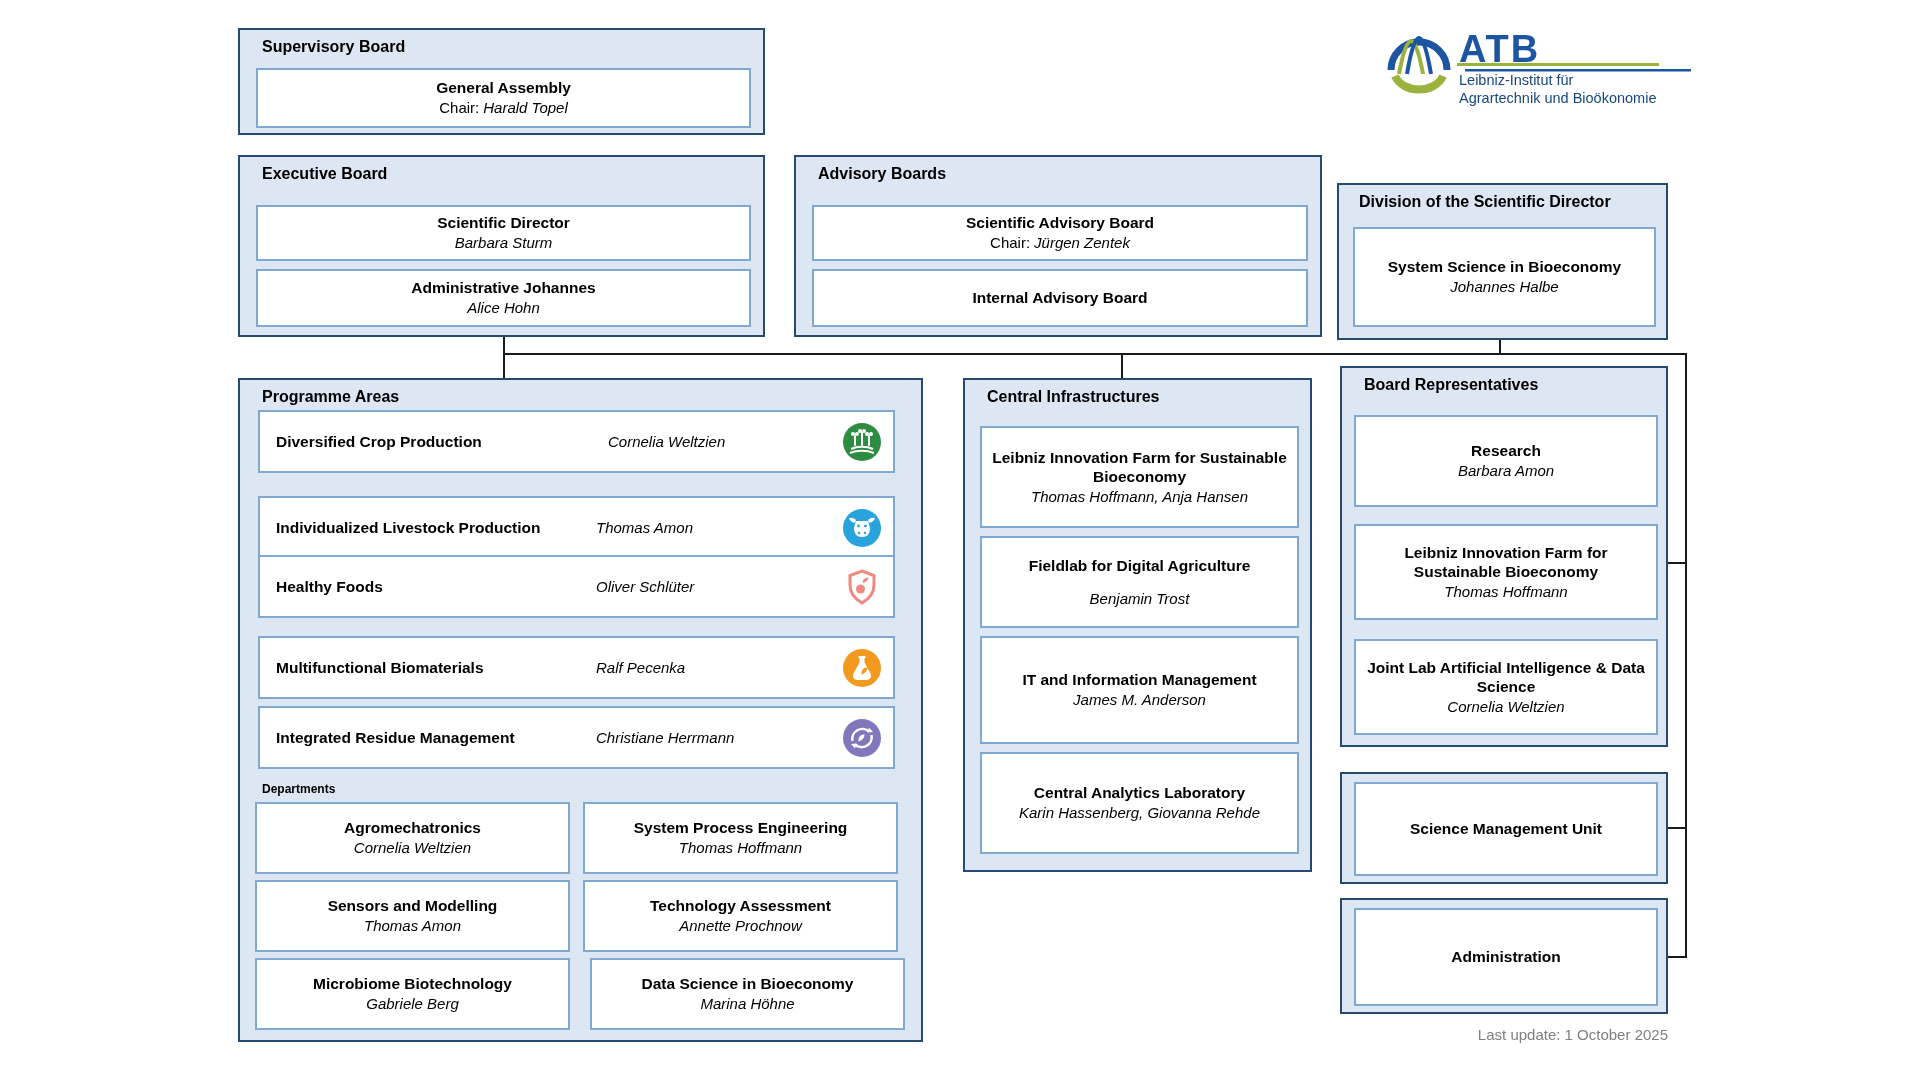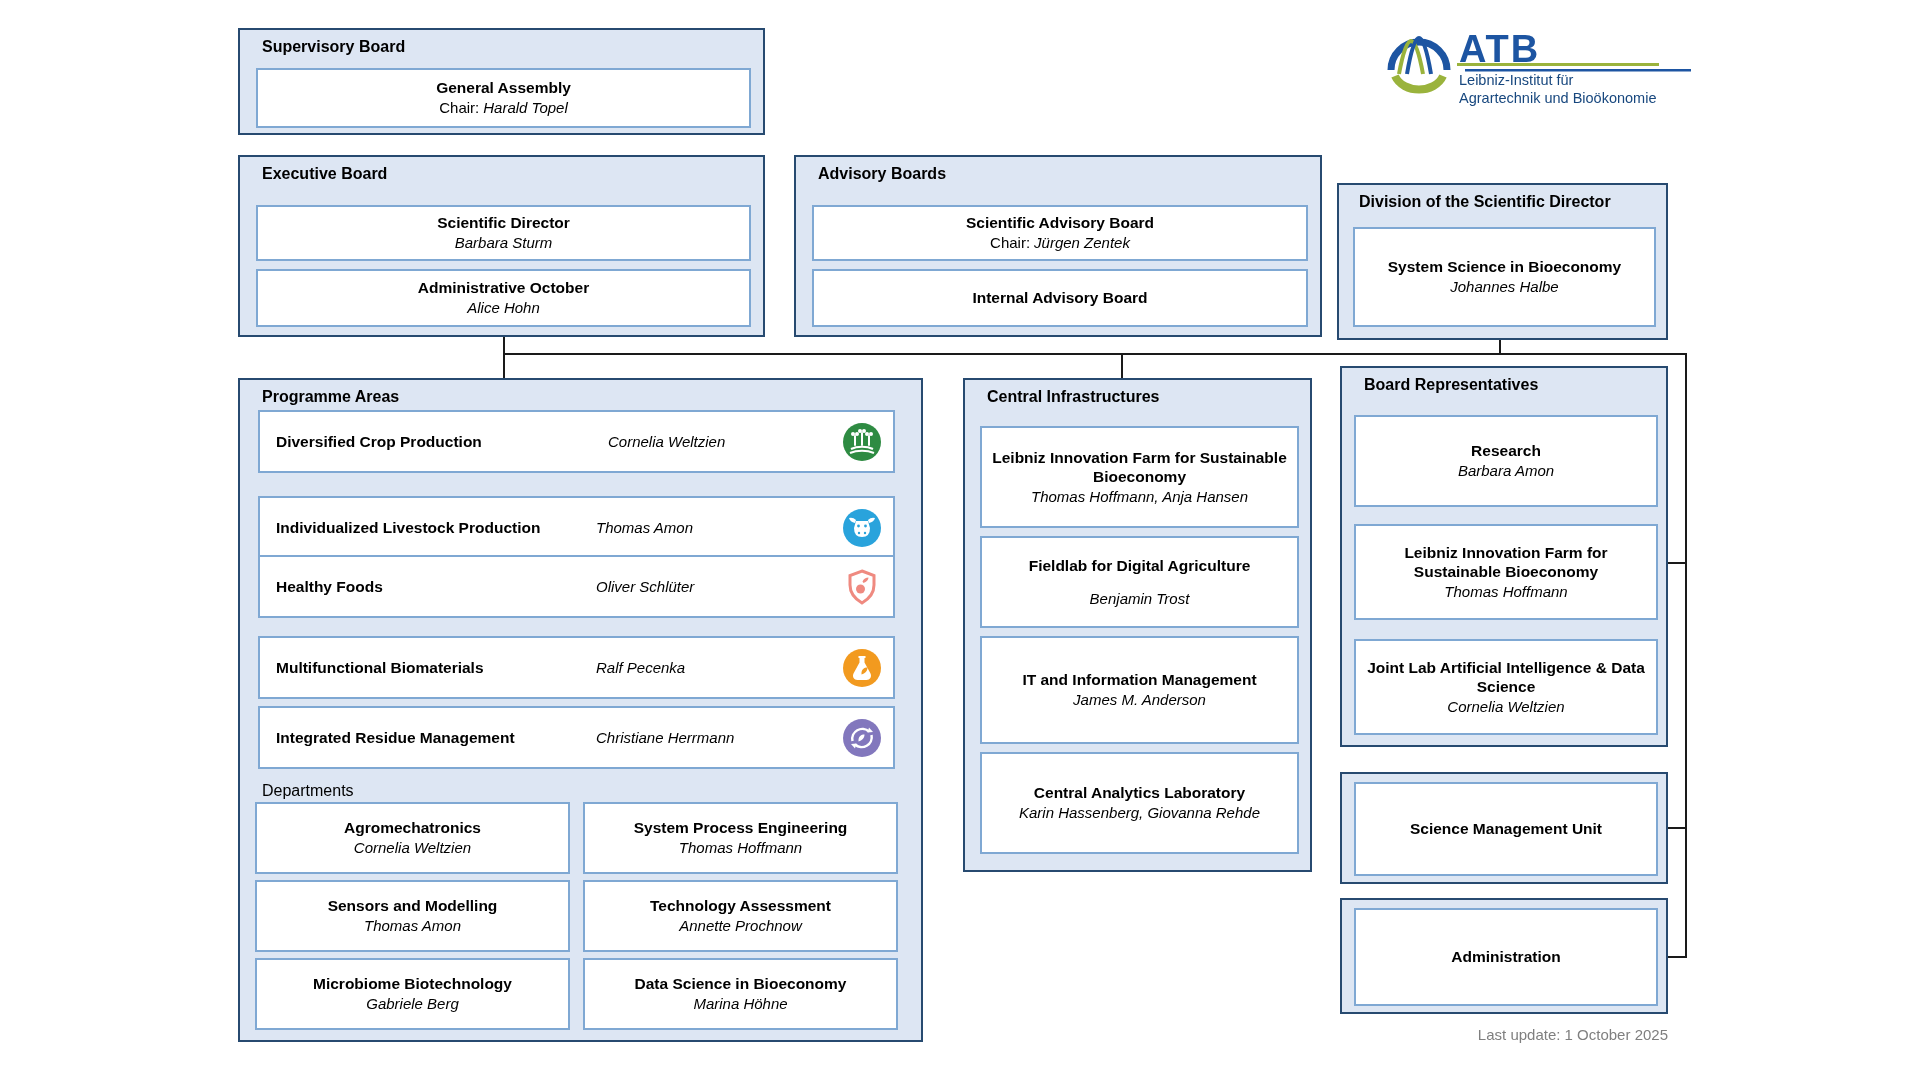--- a/index.html
+++ b/index.html
@@ -15,21 +15,21 @@
   .card-title{font-weight:bold;font-size:15.5px;}
   .card-sub{font-size:15px;font-style:italic;}
   .prefix{font-style:normal;margin-right:4px;}
 
   .row{position:absolute;background:#fff;border:2px solid #7fa8d3;box-sizing:border-box;
        display:flex;align-items:center;padding:0 12px 0 16px;}
   .row-label{font-weight:bold;font-size:15.5px;flex:0 0 320px;}
   .row-name{font-style:italic;font-size:15px;flex:1;text-align:left;}
   .row-icon{flex:0 0 auto;display:flex;align-items:center;}
 
-  .sub-title{position:absolute;font-size:16px;font-weight:normal;}
+  .sub-title{position:absolute;font-size:12px;font-weight:bold;}
 
   .line{position:absolute;background:#1a1a1a;}
 
   .footer-note{position:absolute;left:1360px;top:1026px;width:308px;text-align:right;
                font-size:15px;color:#7f7f7f;}
   svg text{font-family:"Liberation Sans",sans-serif;}
 </style>
 </head>
 <body>
 
@@ -66,21 +66,21 @@
     </div>
   </div>
 
   <div class="panel" style="left:238px;top:155px;width:527px;height:182px;">
     <div class="panel-title">Executive Board</div>
     <div class="card" style="left:16px;top:48px;width:495px;height:56px;">
       <div class="card-title">Scientific Director</div>
       <div class="card-sub">Barbara Sturm</div>
     </div>
     <div class="card" style="left:16px;top:112px;width:495px;height:58px;">
-      <div class="card-title">Administrative October</div>
+      <div class="card-title">Administrative Johannes</div>
       <div class="card-sub">Alice Hohn</div>
     </div>
   </div>
 
   <div class="panel" style="left:794px;top:155px;width:528px;height:182px;">
     <div class="panel-title">Advisory Boards</div>
     <div class="card" style="left:16px;top:48px;width:496px;height:56px;">
       <div class="card-title">Scientific Advisory Board</div>
       <div class="card-sub"><span class="prefix">Chair:</span><span>Jürgen Zentek</span></div>
     </div>
@@ -203,21 +203,21 @@
       <div class="card-sub">Thomas Amon</div>
     </div>
     <div class="card" style="left:343px;top:500px;width:315px;height:72px;">
       <div class="card-title">Technology Assessment</div>
       <div class="card-sub">Annette Prochnow</div>
     </div>
     <div class="card" style="left:15px;top:578px;width:315px;height:72px;">
       <div class="card-title">Microbiome Biotechnology</div>
       <div class="card-sub">Gabriele Berg</div>
     </div>
-    <div class="card" style="left:343px;top:578px;width:315px;height:72px;">
+    <div class="card" style="left:350px;top:578px;width:315px;height:72px;">
       <div class="card-title">Data Science in Bioeconomy</div>
       <div class="card-sub">Marina Höhne</div>
     </div>
   </div>
 
   <div class="panel" style="left:963px;top:378px;width:349px;height:494px;">
     <div class="panel-title">Central Infrastructures</div>
     <div class="card" style="left:15px;top:46px;width:319px;height:102px;">
       <div class="card-title">Leibniz Innovation Farm for Sustainable Bioeconomy</div>
       <div class="card-sub">Thomas Hoffmann, Anja Hansen</div>

